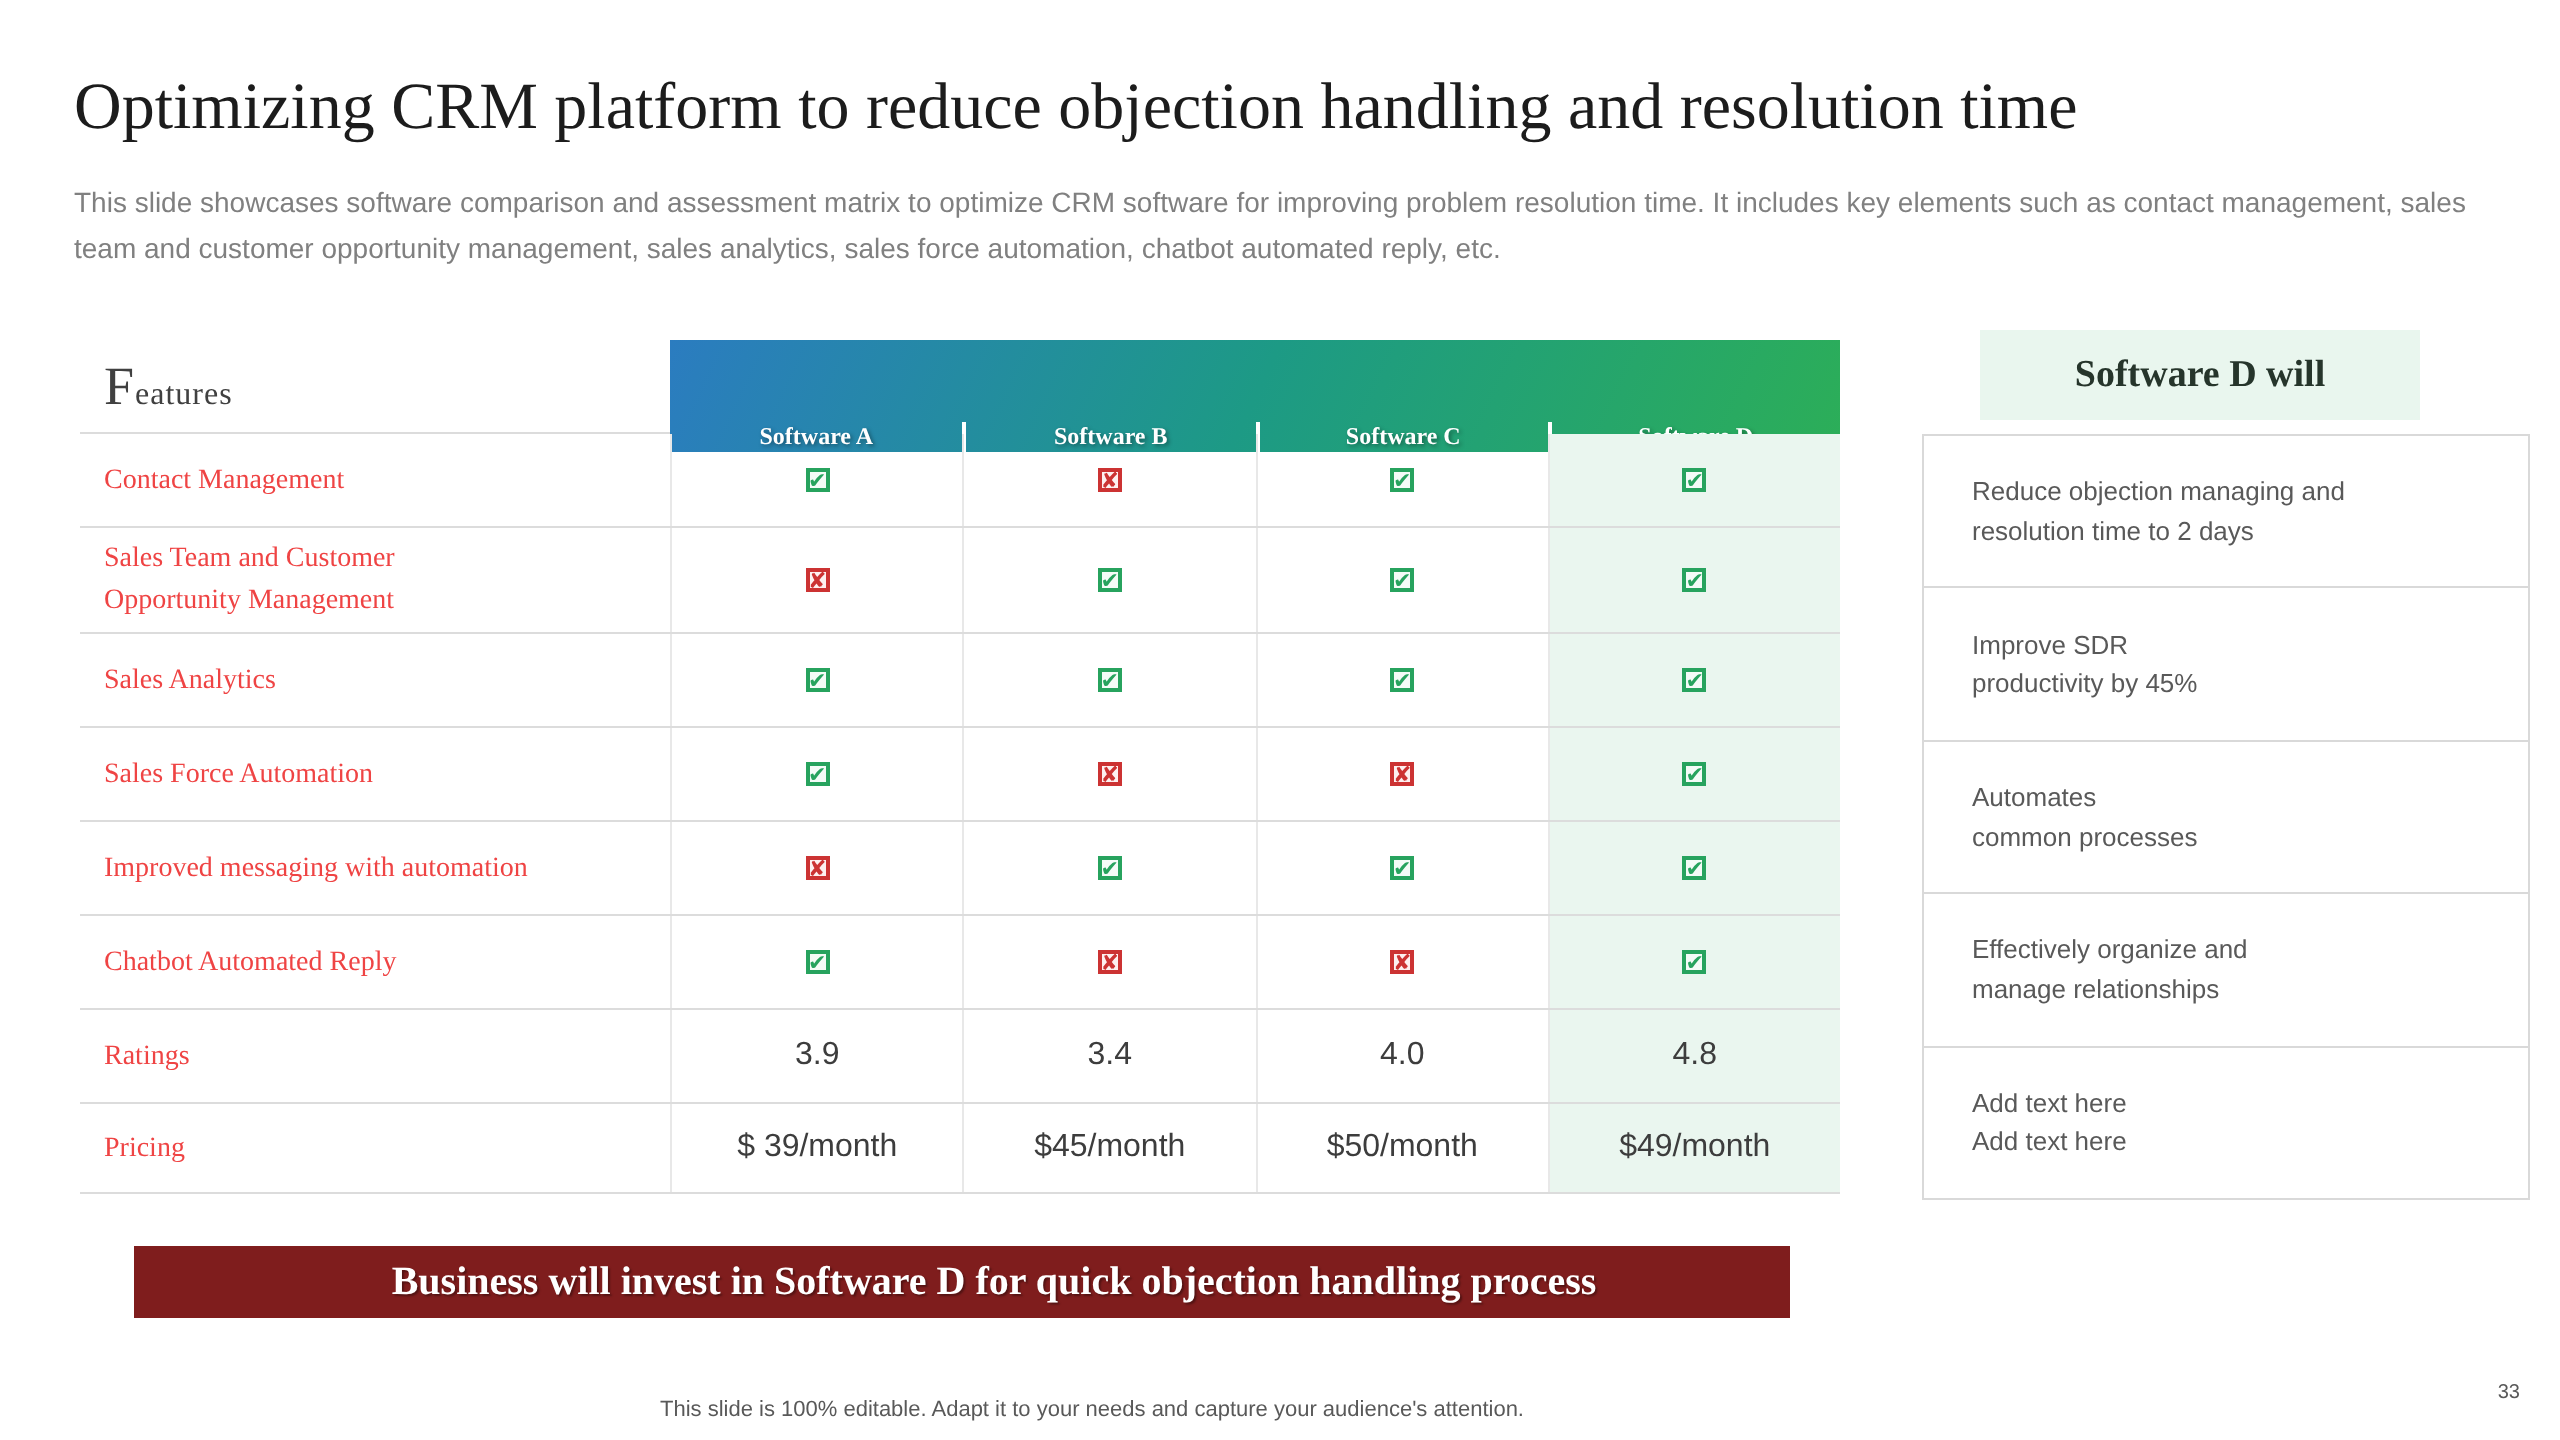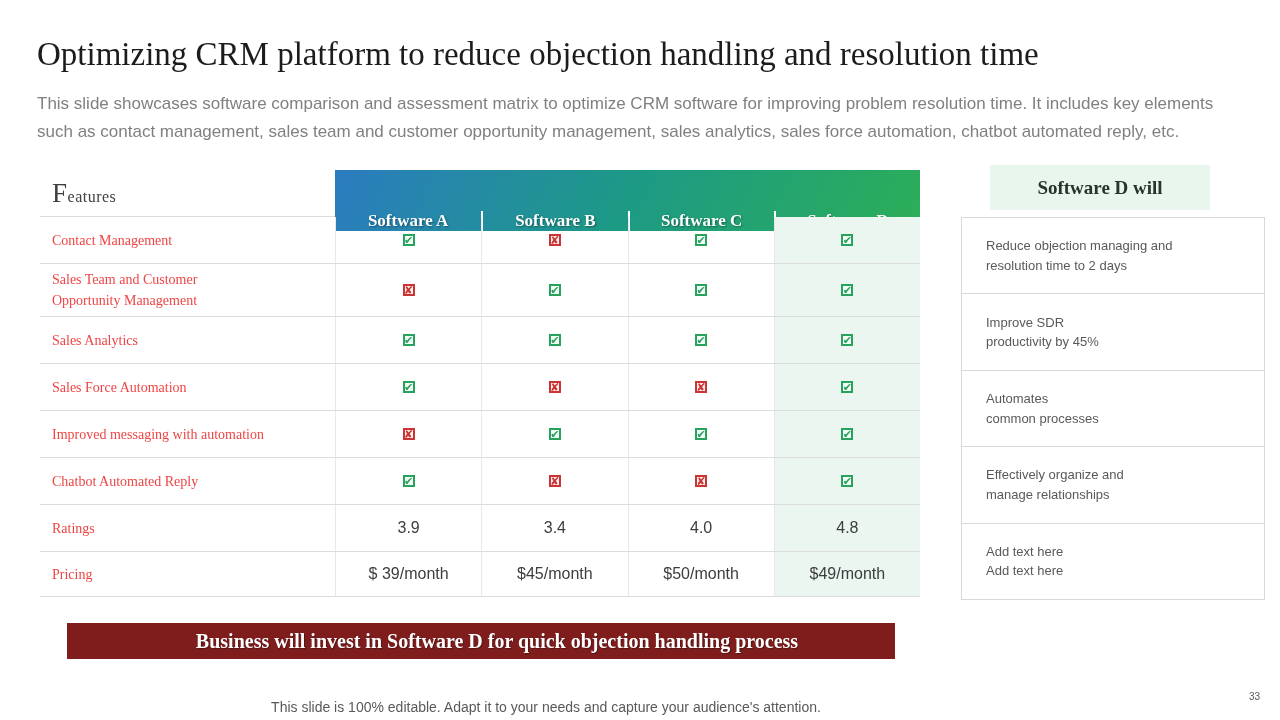--- a/index.html
+++ b/index.html
@@ -4,33 +4,33 @@
 <style>
   * { margin:0; padding:0; box-sizing:border-box; }
   html,body { background:#ffffff; }
   .slide { position:relative; width:1280px; height:720px; background:#ffffff; overflow:hidden;
            font-family:"Liberation Sans", sans-serif; }
 
   .title { position:absolute; left:37px; top:36px; width:1180px;
            font-family:"Liberation Serif", serif; font-size:33px; font-weight:400; color:#1c1c1c; }
 
   .subtitle { position:absolute; left:37px; top:90px; width:1200px;
-              font-size:17px; line-height:1.65; color:#808080; }
+              font-size:14px; line-height:1.65; color:#808080; }
 
   
   .table { position:absolute; left:40px; top:170px; width:880px; }
 
   .t-head { display:grid; grid-template-columns:295px 1fr 1fr 1fr 1fr; height:46px; }
   .head-label { line-height:46px; padding-left:12px; font-family:"Liberation Serif", serif;
                 font-size:16px; color:#404040; letter-spacing:0.5px; }
   .head-label::first-letter { font-size:27px; }
   .head-strip { grid-column:2/6; display:grid; grid-template-columns:repeat(4,1fr);
                 background:linear-gradient(115deg, #2b7cc0 0%, #1d9a85 50%, #2cae58 100%); }
   .head-cell { display:flex; align-items:center; justify-content:center; color:#ffffff;
-               font-family:"Liberation Serif", serif; font-weight:700; font-size:17px;
+               font-family:"Liberation Serif", serif; font-weight:700; font-size:12px;
                text-shadow:1px 1px 2px rgba(0,0,0,0.4); border-left:2px solid #ffffff;margin-top:41px; }
   .head-cell:first-child { border-left:none; }
 
   .t-row { display:grid; grid-template-columns:295px 1fr 1fr 1fr 1fr; height:47px;
            border-top:1px solid #dcdcdc; }
   .t-row.tall { height:53px; }
   .t-row.last { height:46px; border-bottom:1px solid #dcdcdc; }
   .row-label { display:flex; align-items:center; padding-left:12px;
                font-family:"Liberation Serif", serif; font-size:14px; color:#ef4444;
                white-space:pre-line; line-height:1.5; }
@@ -54,21 +54,21 @@
              border-top:1px solid #d9d9d9; font-size:13px; color:#595959; line-height:1.5;
              white-space:pre-line; }
   .benefit:first-child { border-top:none; }
 
   
   .banner { position:absolute; left:67px; top:623px; width:828px; height:36px; background:#7f1d1d;
             display:flex; align-items:center; justify-content:center; color:#ffffff;
             font-family:"Liberation Serif", serif; font-weight:700; font-size:20px;
             text-shadow:1px 1px 1px rgba(0,0,0,0.35);padding-left:32px; }
   .footer { position:absolute; left:0; top:699px; width:1092px; text-align:center;
-            font-size:14px; color:#595959; }
+            font-size:11px; color:#595959; }
   .page-num { position:absolute; right:20px; top:691px; font-size:10px; color:#595959; }
 </style>
 </head>
 <body>
 
 <div class="slide">
 
   <div class="title">Optimizing CRM platform to reduce objection handling and resolution time</div>
   <div class="subtitle">This slide showcases software comparison and assessment matrix to optimize CRM software for improving problem resolution time. It includes key elements such as contact management, sales team and customer opportunity management, sales analytics, sales force automation, chatbot automated reply, etc.</div>
 

